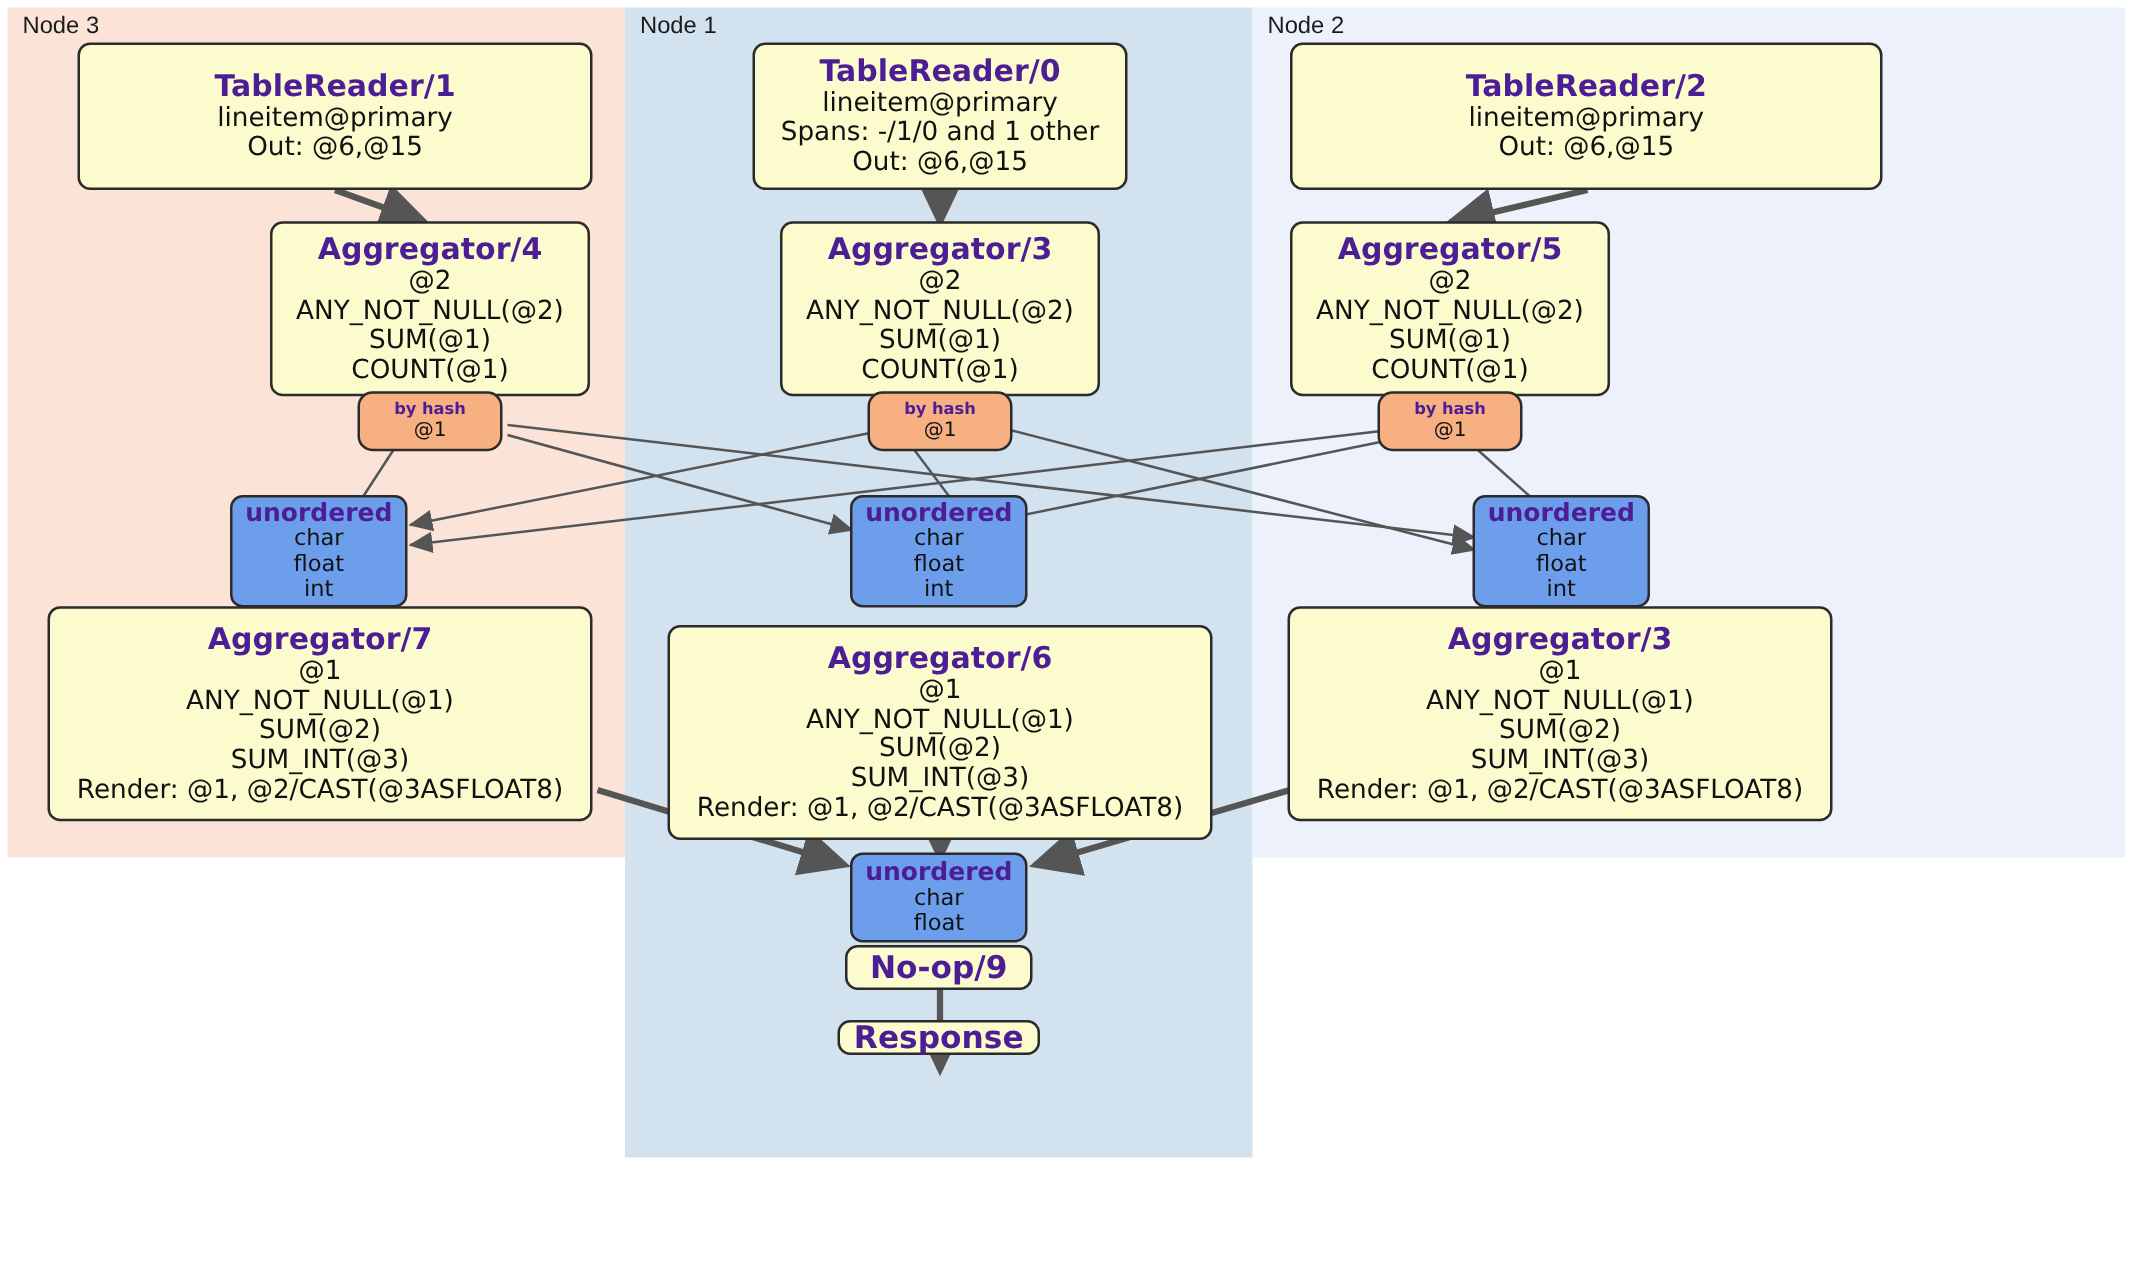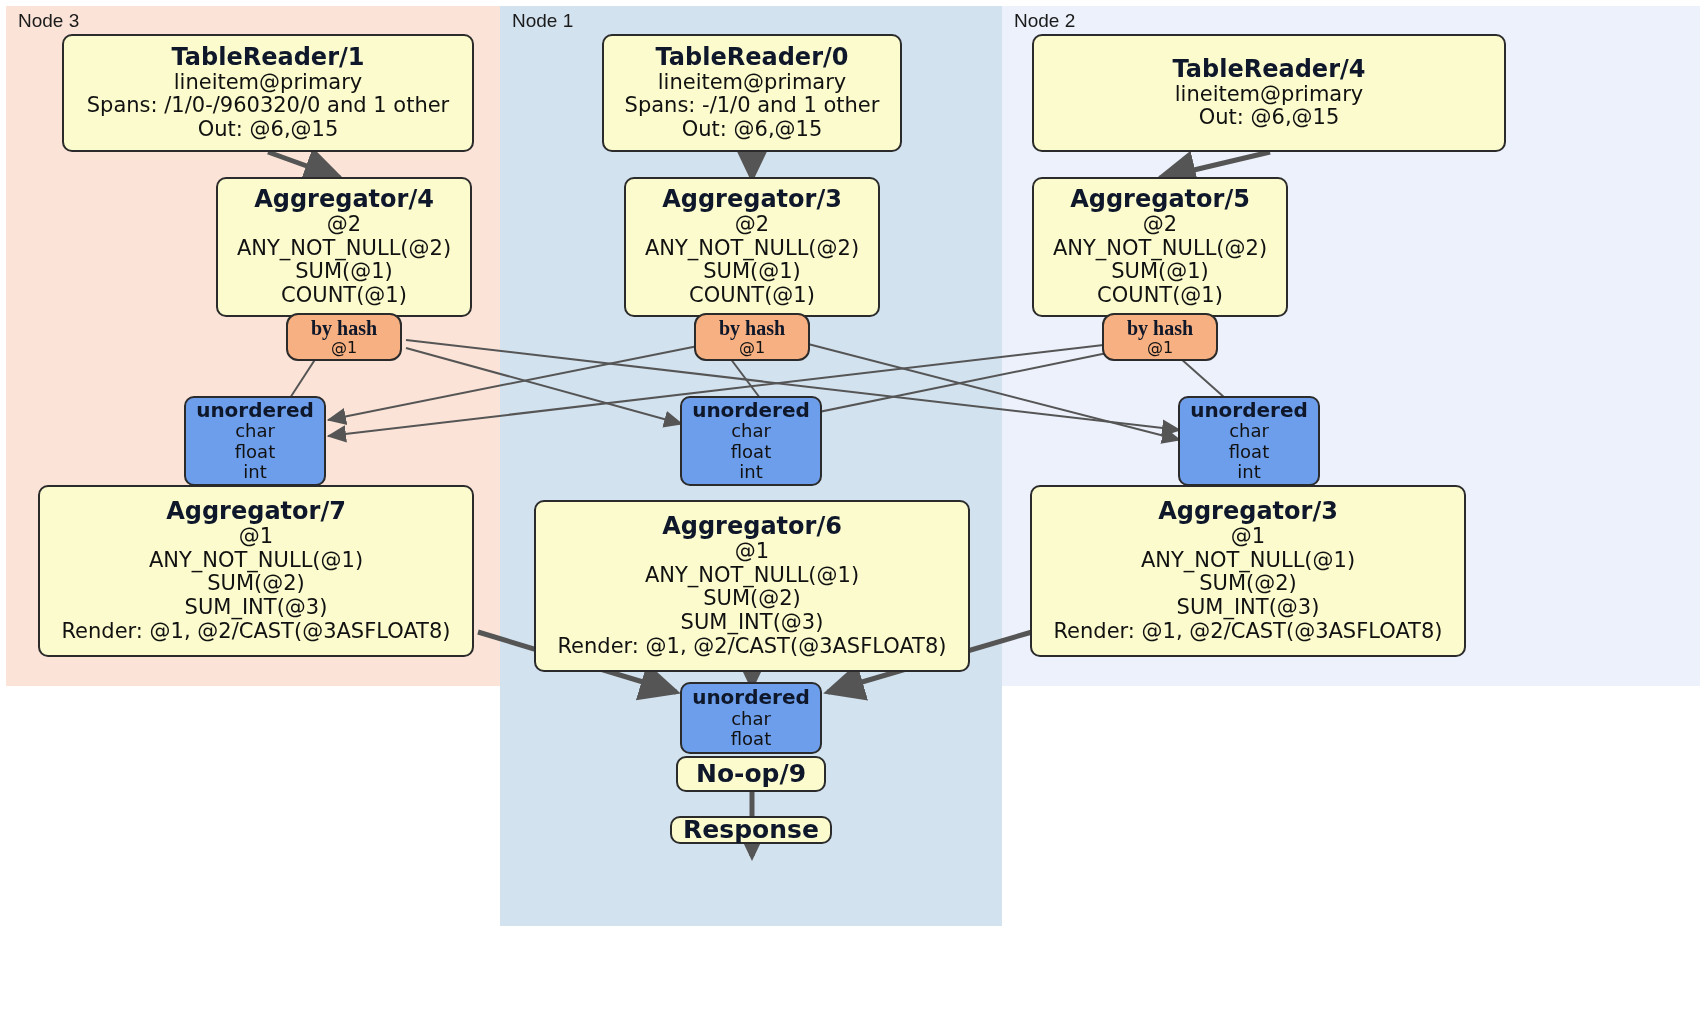--- a/index.html
+++ b/index.html
@@ -48,31 +48,30 @@
     border-radius: 12px;
   }
   .stream-box {
     background: #6d9eeb;
     border-radius: 10px;
   }
   .box .title {
     font-weight: bold;
     font-size: 24px;
     line-height: 1.12;
-    color: #0f172a;
+    color: #4c1d95;
   }
   .box .sub {
     font-size: 21px;
     line-height: 1.14;
     color: #111;
     white-space: nowrap;
   }
   .router-box .title {
-    font-size: 20px;
-    font-family: Liberation Serif, serif;
+    font-size: 13px;
   }
   .router-box .sub {
     font-size: 16px;
   }
   .stream-box .title {
     font-size: 20px;
   }
   .stream-box .sub {
     font-size: 18px;
   }
@@ -131,33 +130,32 @@
     <line x1="478" y1="632" x2="676" y2="692" stroke="#555555" stroke-width="5" marker-end="url(#arrowThick)"></line>
     <line x1="752" y1="656" x2="752" y2="686" stroke="#555555" stroke-width="5" marker-end="url(#arrowThick)"></line>
     <line x1="1032" y1="632" x2="828" y2="692" stroke="#555555" stroke-width="5" marker-end="url(#arrowThick)"></line>
 
     <line x1="752" y1="790" x2="752" y2="856" stroke="#555555" stroke-width="5" marker-end="url(#arrowThick)"></line>
   </svg>
 
   <div class="box proc-box" style="left:62px; top:34px; width:412px; height:118px;">
     <div class="title">TableReader/1</div>
     <div class="sub">lineitem@primary</div>
-    <div class="sub">Spans: /1/0-/960320/0 and 1 other</div>
     <div class="sub">Out: @6,@15</div>
   </div>
 
   <div class="box proc-box" style="left:602px; top:34px; width:300px; height:118px;">
     <div class="title">TableReader/0</div>
     <div class="sub">lineitem@primary</div>
     <div class="sub">Spans: -/1/0 and 1 other</div>
     <div class="sub">Out: @6,@15</div>
   </div>
 
   <div class="box proc-box" style="left:1032px; top:34px; width:474px; height:118px;">
-    <div class="title">TableReader/4</div>
+    <div class="title">TableReader/2</div>
     <div class="sub">lineitem@primary</div>
     <div class="sub">Out: @6,@15</div>
   </div>
 
   <div class="box proc-box" style="left:216px; top:177px; width:256px; height:140px;">
     <div class="title">Aggregator/4</div>
     <div class="sub">@2</div>
     <div class="sub">ANY_NOT_NULL(@2)</div>
     <div class="sub">SUM(@1)</div>
     <div class="sub">COUNT(@1)</div>

